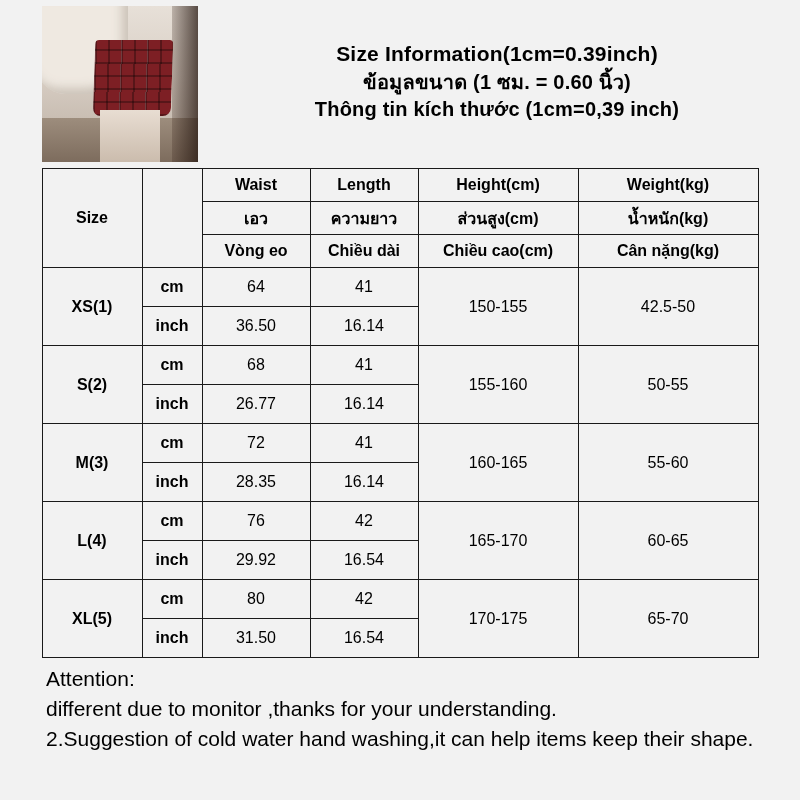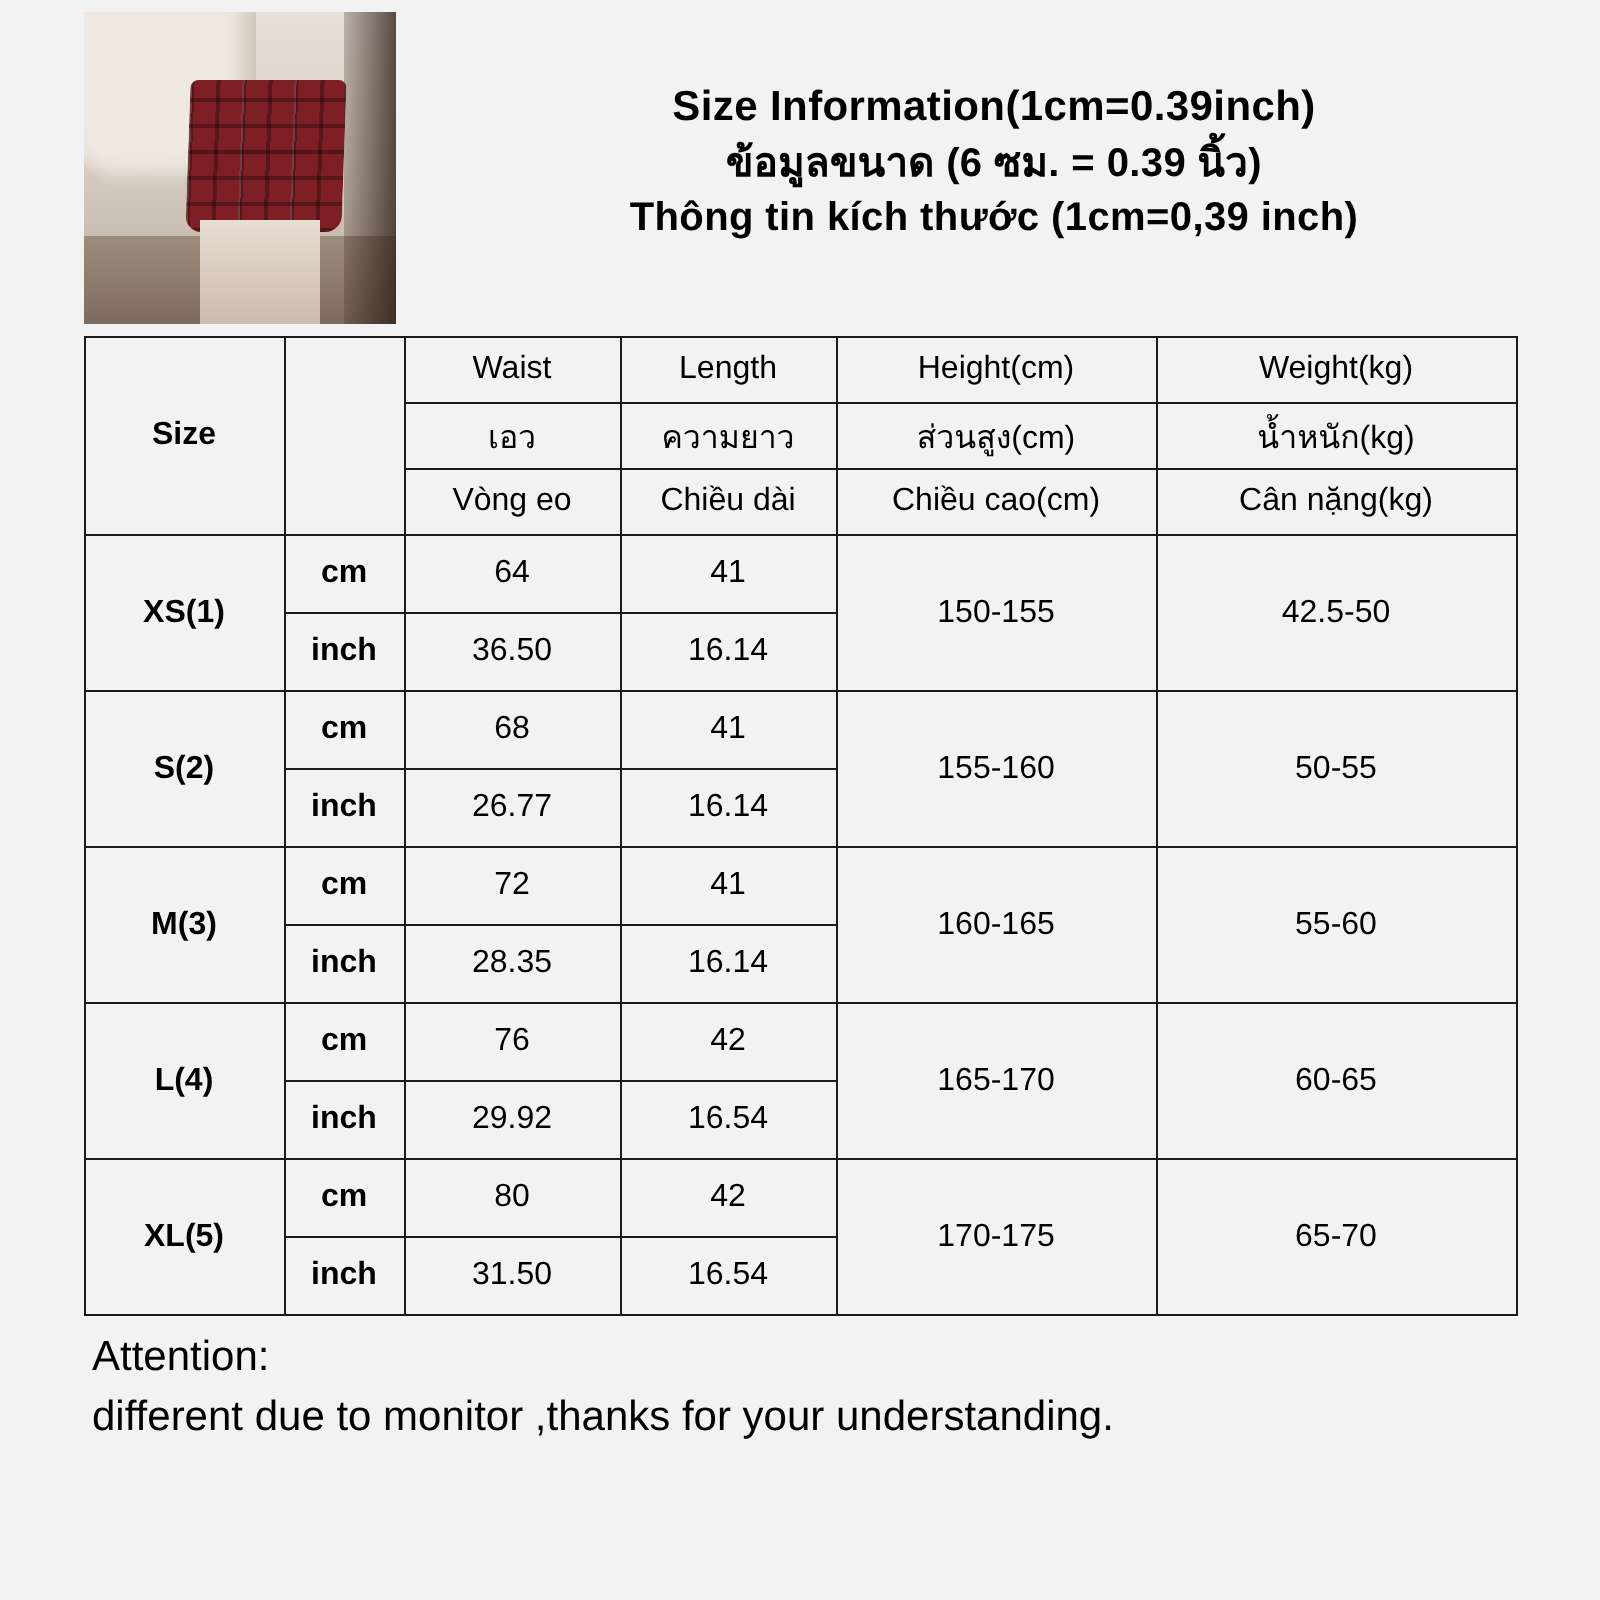--- a/index.html
+++ b/index.html
@@ -110,21 +110,21 @@
   }
   table.size-table td {
     border: 1px solid #1a1a1a;
     text-align: center;
     vertical-align: middle;
     font-size: 16px;
     padding: 2px 3px;
     background: #f2f2f2;
   }
   .hdr {
-    font-weight: normal;
+    font-weight: bold;
     font-size: 16px;
     height: 28px;
   }
   .size-word {
     font-weight: bold;
     font-size: 26px;
   }
   .row-label {
     font-weight: bold;
     font-size: 17px;
@@ -164,21 +164,21 @@
     <div class="photo">
       <div class="room"></div>
       <div class="floor"></div>
       <div class="sweater"></div>
       <div class="skirt"></div>
       <div class="legs"></div>
       <div class="dark-right"></div>
     </div>
     <div class="title-block">
       <div class="line en">Size Information(1cm=0.39inch)</div>
-      <div class="line thai">ข้อมูลขนาด (6 ซม. = 0.39 นิ้ว)</div>
+      <div class="line thai">ข้อมูลขนาด (1 ซม. = 0.60 นิ้ว)</div>
       <div class="line vn">Thông tin kích thước (1cm=0,39 inch)</div>
     </div>
   </div>
 
   <table class="size-table">
     <colgroup>
       <col class="c-size">
         <col class="c-unit">
         <col class="c-waist">
         <col class="c-length">
@@ -275,15 +275,16 @@
         <td class="unit">inch</td>
         <td class="val">31.50</td>
         <td class="val">16.54</td>
       </tr>
     </tbody>
   </table>
 
   <div class="attention">
     <div>Attention:</div>
     <div>different due to monitor ,thanks for your understanding.</div>
+    <div>2.Suggestion of cold water hand washing,it can help items keep their shape.</div>
   </div>
 
 </div>
 
 </body></html>

